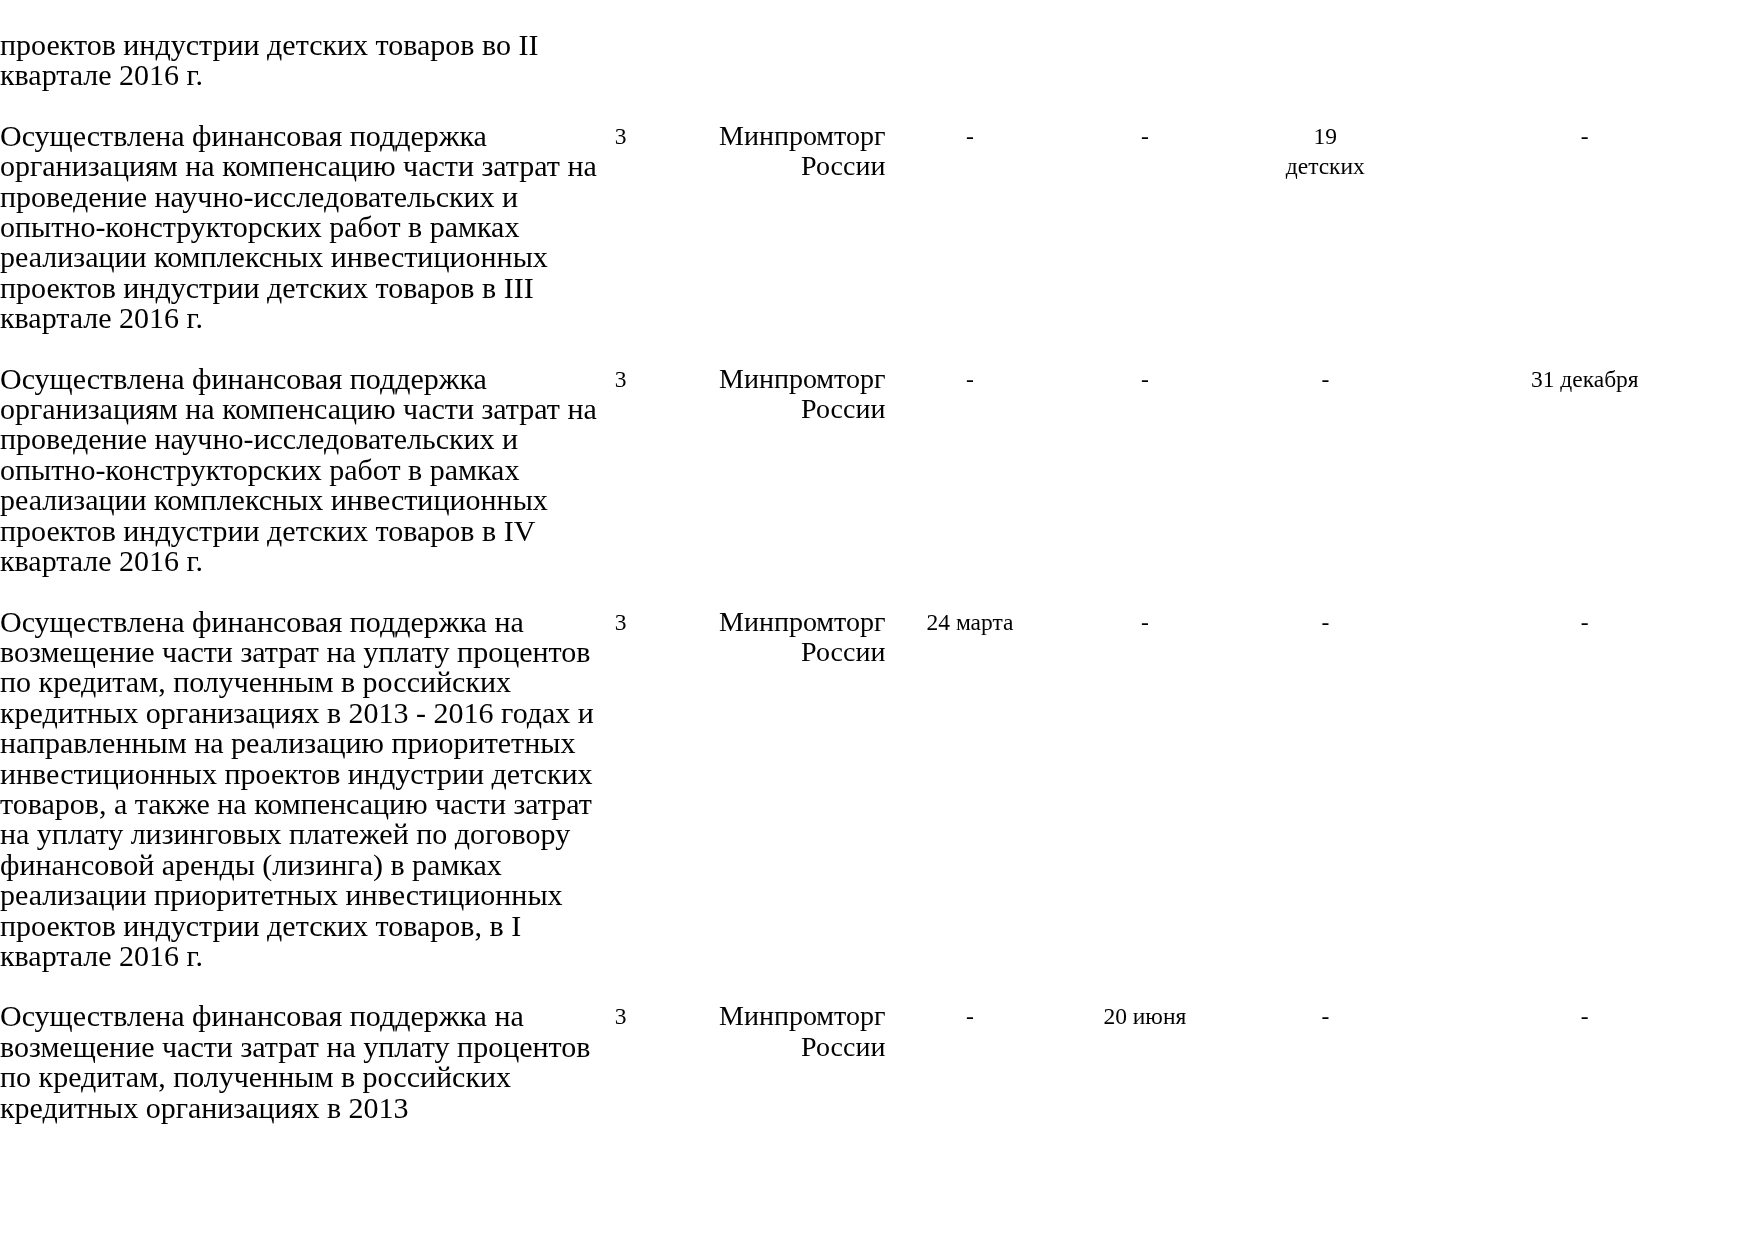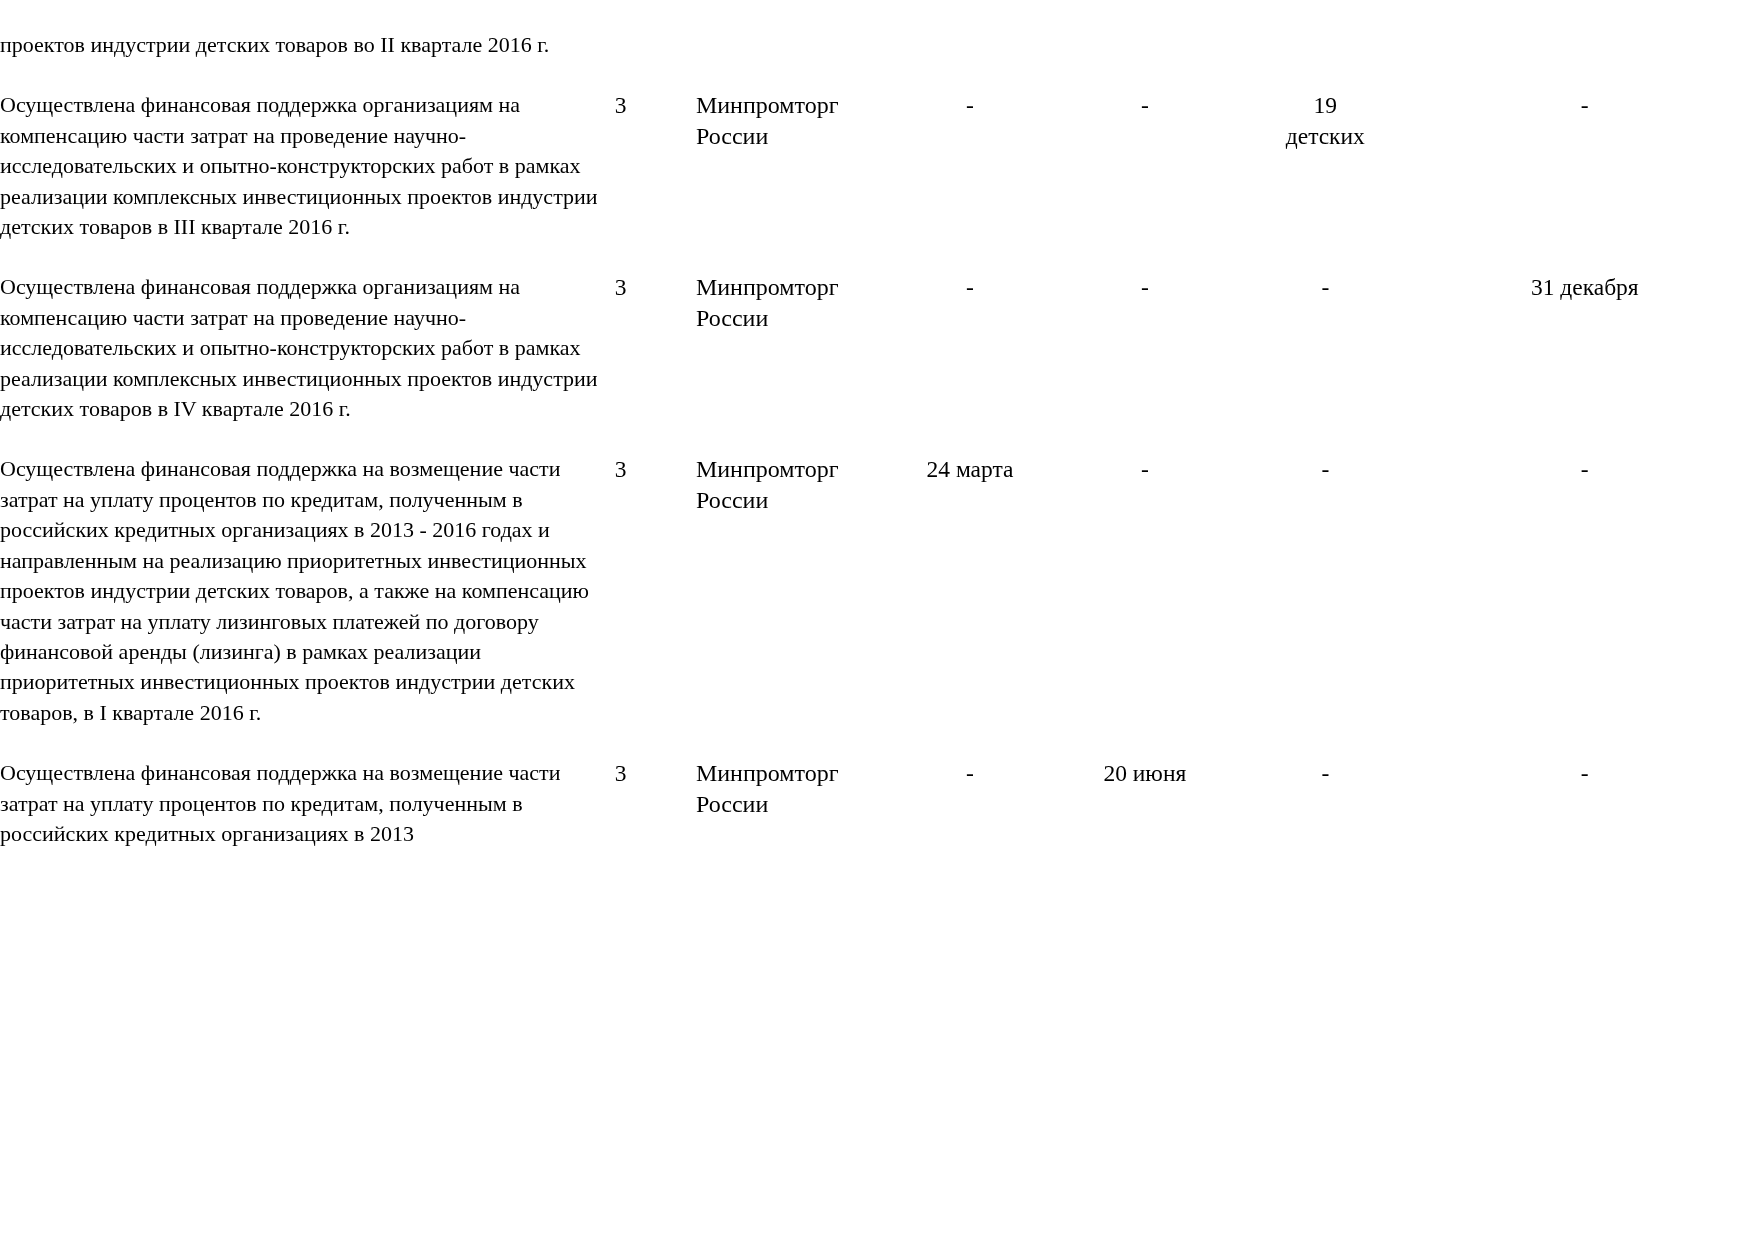--- a/index.html
+++ b/index.html
@@ -41,34 +41,34 @@
   col.c-d1         { width: 150px; }
   col.c-d2         { width: 160px; }
   col.c-d3         { width: 160px; }
   col.c-d4         { width: 300px; }
 
   .row-spacer td { height: 30px; font-size: 0; line-height: 0; }
 
   .cell-event {
     padding-left: 128px;
     padding-right: 8px;
-    font-size: 22px;
+    font-size: 30px;
     line-height: 30.4px;
     text-align: left;
   }
   .cell-level {
     font-size: 23.5px;
     line-height: 30.4px;
     text-align: left;
     padding-left: 478px;
   }
   .cell-exec {
-    font-size: 24px;
+    font-size: 28px;
     line-height: 30.4px;
-    text-align: left;
+    text-align: right;
     padding-left: 6px;
   }
   .cell-date {
     font-size: 23.5px;
     line-height: 30.4px;
     text-align: center;
   }
   .nowrap { white-space: nowrap; }
 
   

